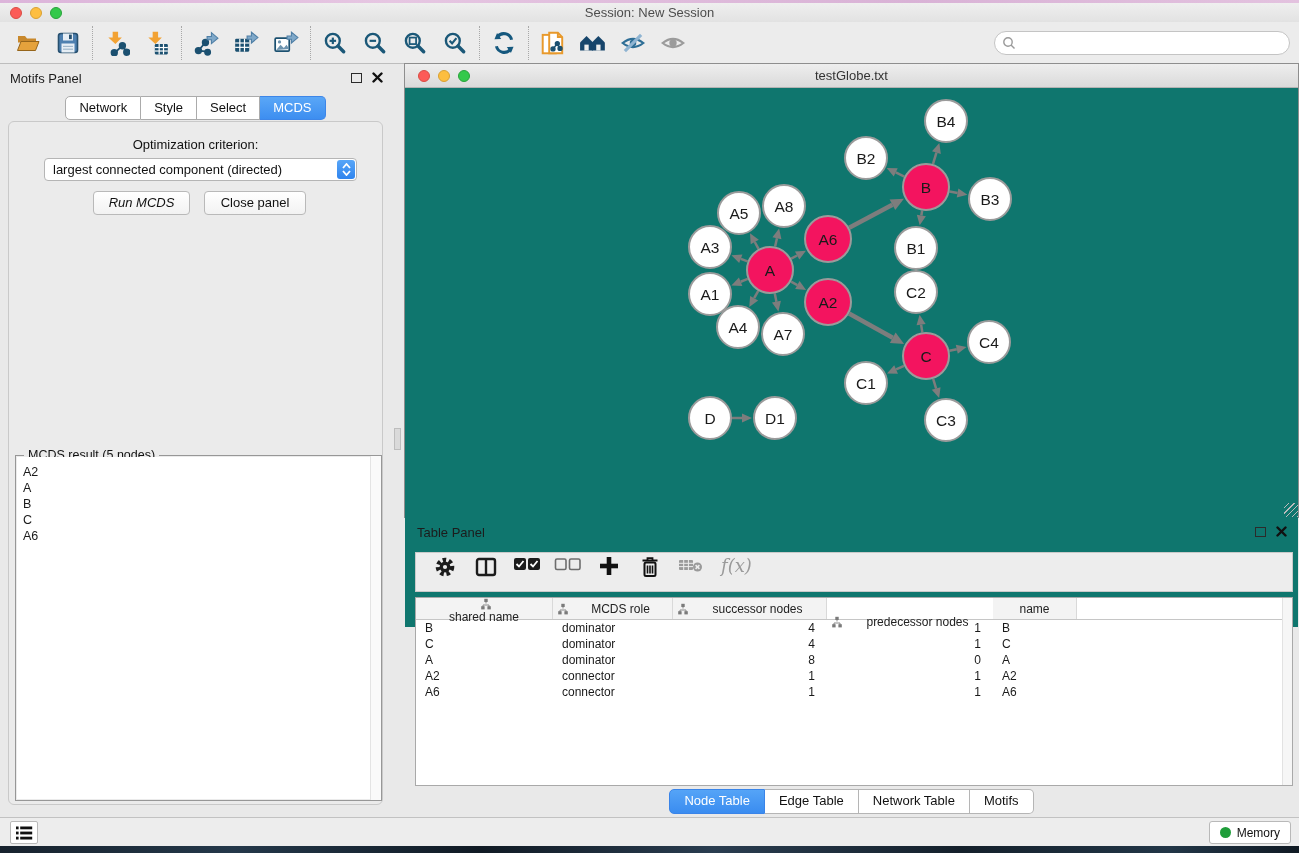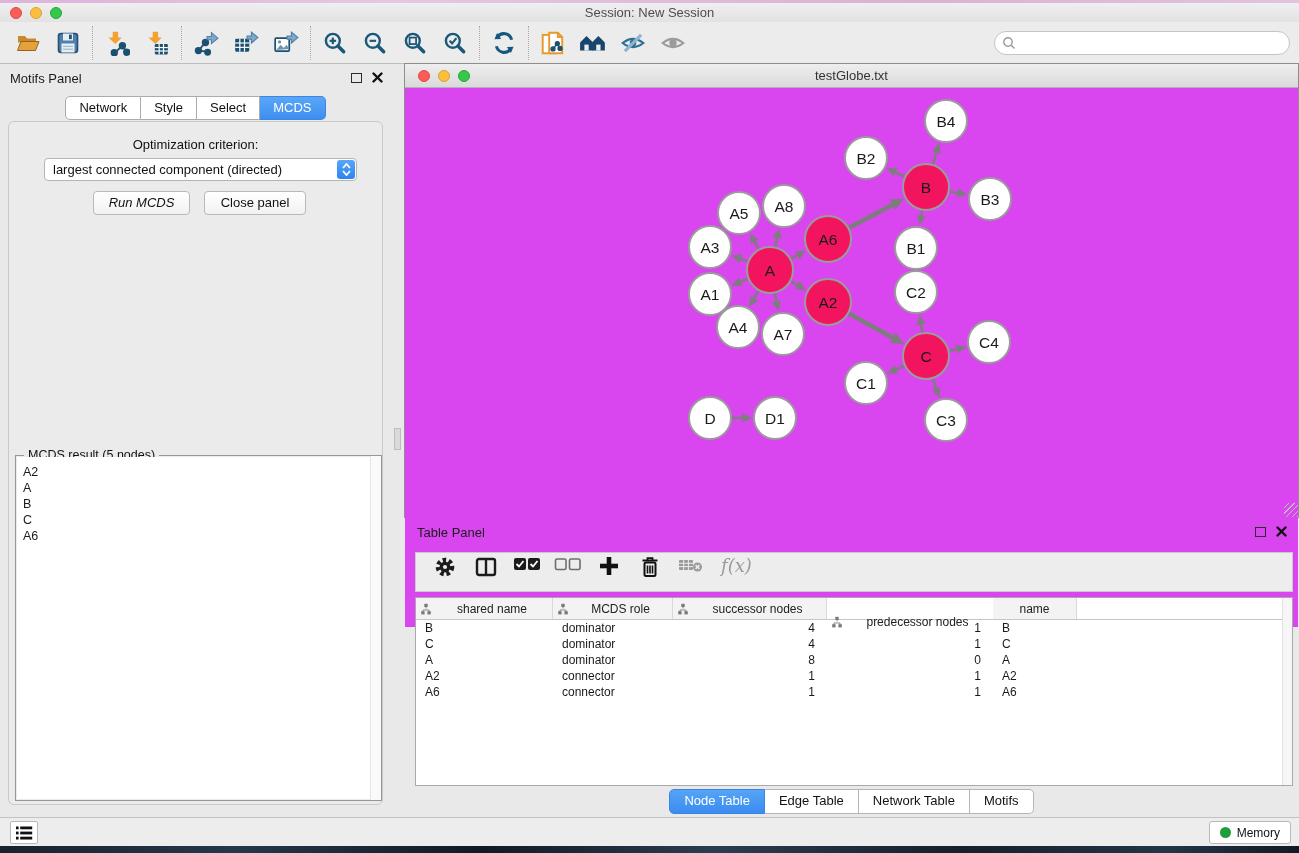--- a/index.html
+++ b/index.html
@@ -66,21 +66,21 @@
   .result-item { font-size:12.5px; line-height:16px; padding-left:6px; }
   .result-item:first-child { margin-top:7px; }
 
   
   .network-window { position:absolute; left:404px; top:-1px; width:895px; height:455px;
     background:#fff; border:1px solid #8E8E8E; }
   .nw-titlebar { position:relative; height:24px; background:linear-gradient(#eeeeee,#dadada);
     border-bottom:1px solid #B3B3B3; }
   .nw-titlebar .title { position:absolute; left:0; right:0; top:4px; text-align:center; font-size:13px; color:#333; }
   .nw-titlebar .lights { top:6px; left:13px; }
-  .nw-canvas { position:relative; width:893px; height:539px; background:#d946ef; overflow:hidden; }
+  .nw-canvas { position:relative; width:893px; height:539px; background:#0f766e; overflow:hidden; }
   .nw-grip { position:absolute; right:0; bottom:0; width:14px; height:14px;
     background:repeating-linear-gradient(135deg, transparent 0 3px, #bbb 3px 4px); }
 
   
   .table-panel { position:absolute; left:404px; top:454px; width:895px; height:299px;text-decoration:underline; }
   .tp-toolbar { position:absolute; left:11px; top:34px; width:878px; height:40px; background:#EDEDED;
     border:1px solid #C9C9C9; display:flex; align-items:center; padding-left:10px; gap:4px; }
   .tp-btn { width:37px; height:34px; display:flex; align-items:flex-start; justify-content:center; }
   .fx { font-family:"DejaVu Serif", serif; font-style:italic; font-size:18px; color:#9a9a9a; }
   .tp-table { position:absolute; left:11px; top:79px; width:878px; height:189px; background:#fff;
@@ -602,21 +602,21 @@
             </g>
         </svg>
       </div>
       <div class="tp-btn" style="width:auto; padding:0 8px;">
         <span class="fx">f(x)</span>
       </div>
     </div>
 
     <div class="tp-table">
       <div class="thead" id="table-head">
-          <div class="th" style="width: 137px;">
+          <div class="th" style="width: 137px; flex-direction: column;">
             <svg class="tree-ic" width="12" height="12" viewBox="0 0 12 12">
               <g stroke="#8a8a8a" stroke-width="1" fill="none">
                 <path d="M6 3.5 v2 M3 9 v-2 h6 v2"></path>
               </g>
               <g fill="#7a7a7a">
                 <rect x="4.3" y="0.8" width="3.4" height="3.2"></rect>
                 <rect x="1.2" y="8.2" width="3.4" height="3.2"></rect>
                 <rect x="7.4" y="8.2" width="3.4" height="3.2"></rect>
               </g>
             </svg>

